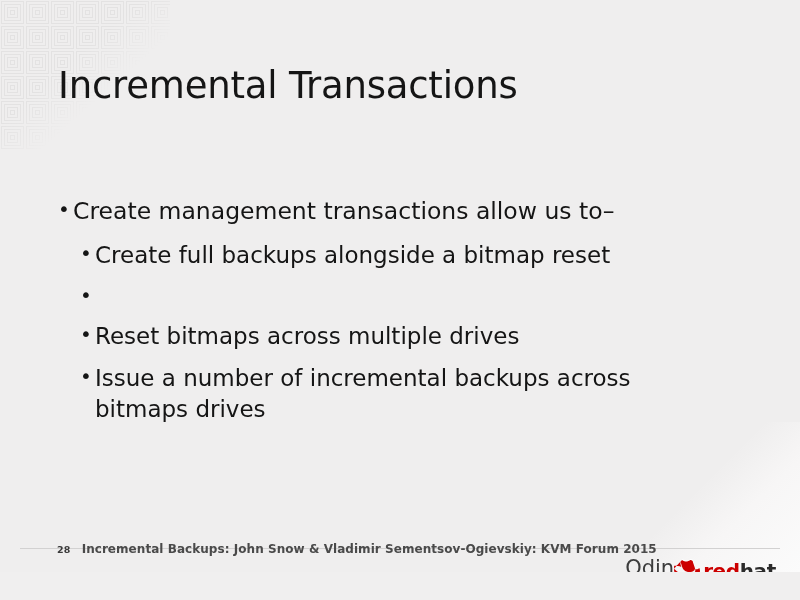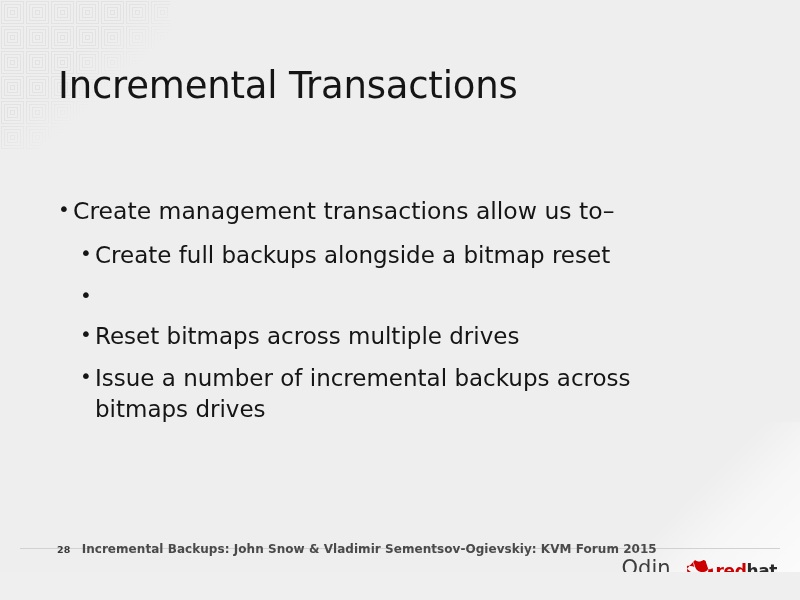--- a/index.html
+++ b/index.html
@@ -155,21 +155,20 @@
     letter-spacing: 0.05px;
   }
 
   
   .logos {
     position: absolute;
     right: 17px;
     top: 558px;
     display: flex;
     align-items: center;
-    gap: 16px;
   }
   .odin-logo {
     position: relative;
     padding-bottom: 5px;
   }
   .odin-logo .odin-text {
     font-size: 21px;
     font-weight: 400;
     color: #3c3c3c;
     letter-spacing: 0px;
@@ -182,21 +181,21 @@
     width: 15px;
     height: 2px;
     background: #cc0000;
   }
   .redhat-logo {
     display: flex;
     align-items: center;
     gap: 3px;
   }
   .redhat-logo .rh-wordmark {
-    font-size: 17px;
+    font-size: 20px;
     font-weight: bold;
     line-height: 1;
     letter-spacing: -0.4px;
   }
   .redhat-logo .rh-red { color: #cc0000; }
   .redhat-logo .rh-dark { color: #2b2b2b; }
 </style>
 </head>
 <body>
 

